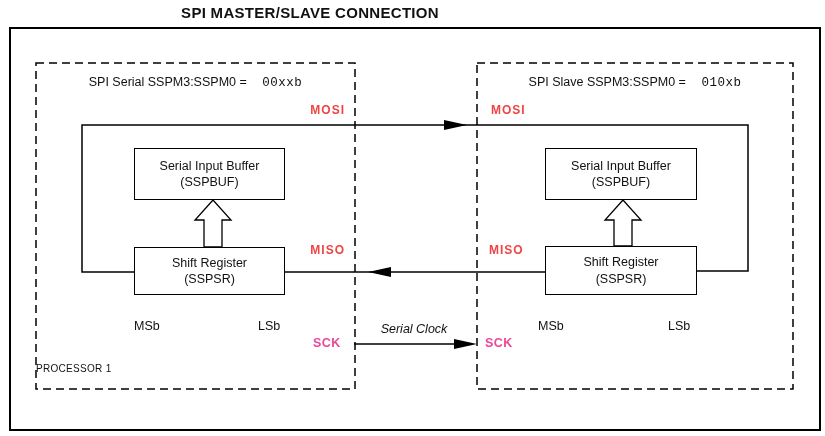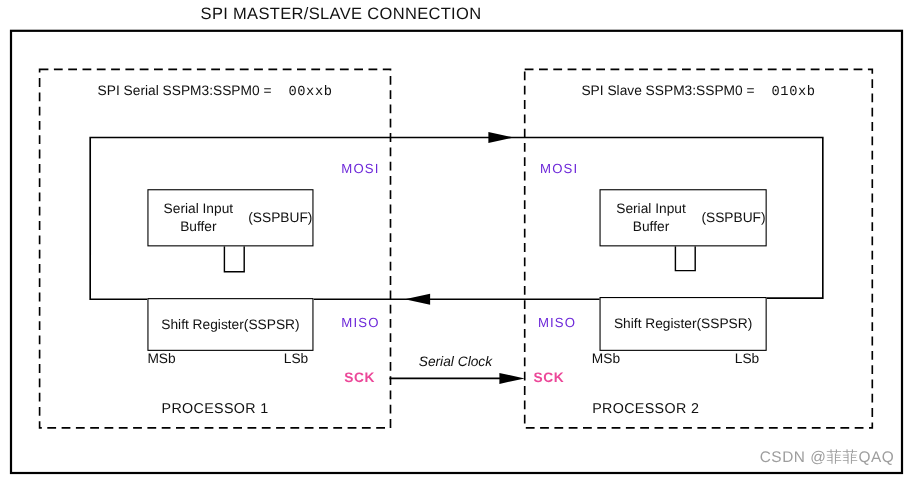--- a/index.html
+++ b/index.html
@@ -3,34 +3,34 @@
 <meta charset="utf-8">
 <style>
   html,body{margin:0;padding:0;background:#fff;}
   .stage{
     position:relative;width:825px;height:436px;background:#fff;
     font-family:"Liberation Sans",sans-serif;color:#1a1a1a;overflow:hidden;
   }
   .abs{position:absolute;white-space:nowrap;}
   .title{
     left:0;width:620px;top:4px;text-align:center;
-    font-size:15px;font-weight:normal;letter-spacing:.3px;color:#111;
+    font-size:15px;font-weight:bold;letter-spacing:.3px;color:#111;
   }
   .hdr{font-size:12.5px;top:75px;text-align:center;color:#111;}
   .hdr .mono{font-family:"Liberation Mono",monospace;font-size:12.5px;letter-spacing:.5px;margin-left:12px;}
   .inner-box{
     position:absolute;box-sizing:border-box;border:1.5px solid #000;background:#fff;
-    display:flex;flex-direction:row;align-items:center;justify-content:center;
-    font-size:12.5px;line-height:1.3;text-align:center;color:#111;margin-top:24px;
+    display:flex;flex-direction:column;align-items:center;justify-content:center;
+    font-size:12.5px;line-height:1.3;text-align:center;color:#111;
   }
-  .sig{font-size:12px;font-weight:normal;letter-spacing:1px;color:#6d28d9;margin-top:43px;}
+  .sig{font-size:12px;font-weight:bold;letter-spacing:1px;color:#ef4444;}
   .sck{font-size:12.5px;font-weight:bold;letter-spacing:.5px;color:#ec4899;}
   .plain{font-size:12.5px;color:#111;}
   .bit{font-size:12.5px;color:#111;margin-top:20px;}
-  .proc{font-size:13px;letter-spacing:.3px;color:#111;text-align:center;}
+  .proc{font-size:10px;letter-spacing:.3px;color:#111;}
   .watermark{
     right:12px;top:407px;font-size:14px;color:#9e9e9e;letter-spacing:.5px;
   }
   svg{position:absolute;left:0;top:0;}
 </style>
 </head>
 <body>
 
 <div class="stage">
 
@@ -84,27 +84,25 @@
     <div>(SSPBUF)</div>
   </div>
 
   <div class="inner-box" style="left:545px;top:246px;width:152px;height:49px;">
     <div>Shift Register</div>
     <div>(SSPSR)</div>
   </div>
 
   <div class="abs bit" style="left:538px;top:299px;">MSb</div>
   <div class="abs bit" style="left:668px;top:299px;">LSb</div>
-  <div class="abs proc" style="left:477px;width:220px;top:363px;">PROCESSOR 2</div>
 
   <div class="abs sig" style="left:245px;width:100px;top:103px;text-align:right;">MOSI</div>
   <div class="abs sig" style="left:491px;top:103px;">MOSI</div>
 
   <div class="abs sig" style="left:245px;width:100px;top:243px;text-align:right;">MISO</div>
   <div class="abs sig" style="left:489px;top:243px;">MISO</div>
 
   <div class="abs sck" style="left:313px;top:336px;">SCK</div>
   <div class="abs sck" style="left:485px;top:336px;">SCK</div>
   <div class="abs plain" style="left:355px;width:118px;top:322px;text-align:center;font-style:italic;">Serial Clock</div>
 
-  <div class="abs watermark">CSDN @菲菲QAQ</div>
 
 </div>
 
 </body></html>

